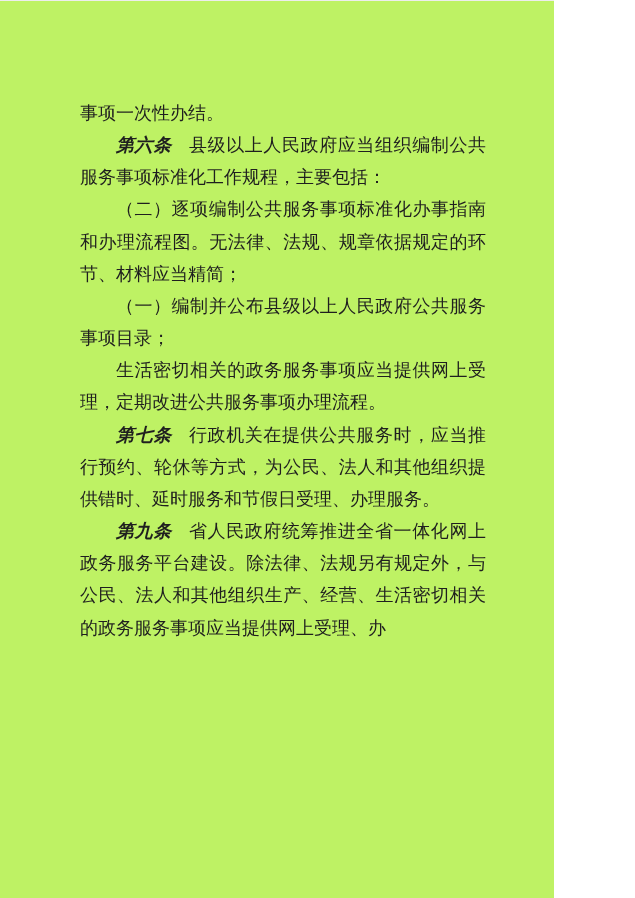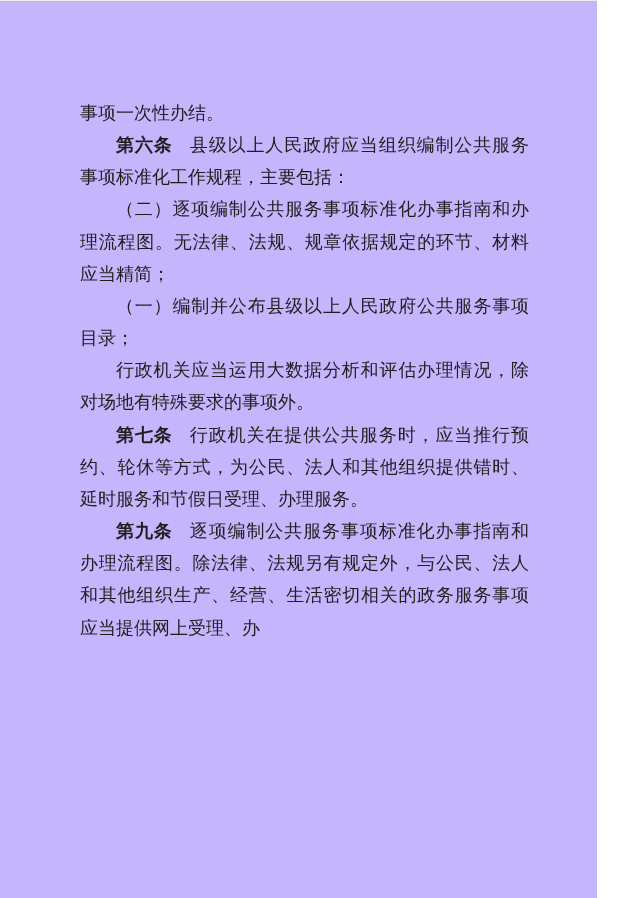--- a/index.html
+++ b/index.html
@@ -8,23 +8,23 @@
     background: #ffffff;
   }
   body {
     width: 635px;
     height: 898px;
     overflow: hidden;
     font-family: "Liberation Serif", "DejaVu Serif", serif;
   }
   .page {
     position: relative;
-    width: 597px;
+    width: 554px;
     height: 898px;
-    background: #c4b5fd;
+    background: #bef264;
     box-sizing: border-box;
   }
   .top-edge {
     position: absolute;
     top: 0;
     left: 0;
     width: 100%;
     height: 1px;
     background: #ededed;
   }
@@ -43,39 +43,40 @@
     word-break: break-all;
   }
   p.para.indent {
     text-indent: 2em;
   }
   .label {
     font-weight: bold;
   }
   .label:not(:empty) {
     margin-right: 0.95em;
+    font-style: italic;
   }
 </style>
 </head>
 <body>
 
 <div class="page">
   <div class="top-edge"></div>
   <div class="content">
 
     <p class="para"><span class="label"></span><span>事项一次性办结。</span></p>
 
     <p class="para indent"><span class="label">第六条</span><span>县级以上人民政府应当组织编制公共服务事项标准化工作规程，主要包括：</span></p>
 
     <p class="para indent"><span class="label"></span><span>（二）逐项编制公共服务事项标准化办事指南和办理流程图。无法律、法规、规章依据规定的环节、材料应当精简；</span></p>
 
     <p class="para indent"><span class="label"></span><span>（一）编制并公布县级以上人民政府公共服务事项目录；</span></p>
 
 
-    <p class="para indent"><span class="label"></span><span>行政机关应当运用大数据分析和评估办理情况，除对场地有特殊要求的事项外。</span></p>
+    <p class="para indent"><span class="label"></span><span>生活密切相关的政务服务事项应当提供网上受理，定期改进公共服务事项办理流程。</span></p>
 
     <p class="para indent"><span class="label">第七条</span><span>行政机关在提供公共服务时，应当推行预约、轮休等方式，为公民、法人和其他组织提供错时、延时服务和节假日受理、办理服务。</span></p>
 
 
-    <p class="para indent"><span class="label">第九条</span><span>逐项编制公共服务事项标准化办事指南和办理流程图。除法律、法规另有规定外，与公民、法人和其他组织生产、经营、生活密切相关的政务服务事项应当提供网上受理、办</span></p>
+    <p class="para indent"><span class="label">第九条</span><span>省人民政府统筹推进全省一体化网上政务服务平台建设。除法律、法规另有规定外，与公民、法人和其他组织生产、经营、生活密切相关的政务服务事项应当提供网上受理、办</span></p>
 
   </div>
 </div>
 
 </body></html>

